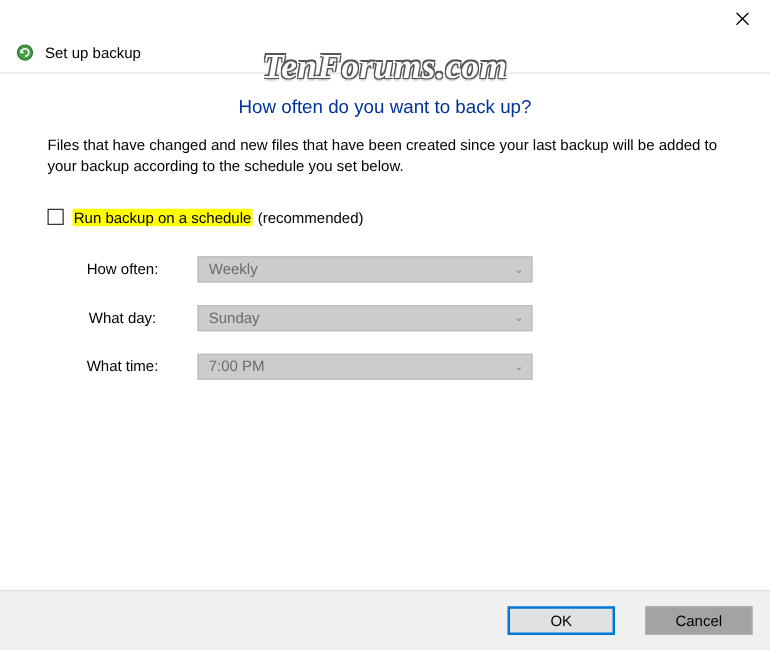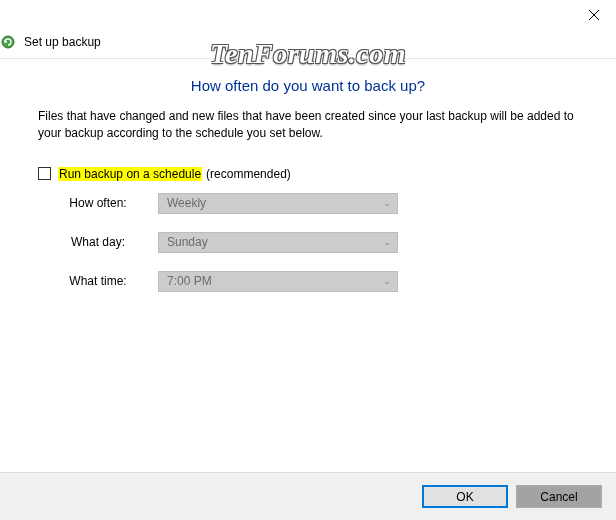--- a/index.html
+++ b/index.html
@@ -33,21 +33,21 @@
       color: #000;
       font-size: 13px;
     }
     .titlebar .close-btn svg {
       width: 10px;
       height: 10px;
     }
     .header-row {
       display: flex;
       align-items: center;
-      padding: 4px 12px 8px 0;
+      padding: 4px 12px 8px 12px;
       gap: 8px;
     }
     .header-row .icon-slot {
       width: 16px;
       height: 16px;
       position: relative;
     }
     .header-row .title-text {
       font-size: 12px;
       color: #000;
@@ -69,21 +69,21 @@
     }
     .description {
       color: #000;
       font-size: 12px;
       line-height: 1.45;
       margin-bottom: 24px;
     }
     .checkbox-row {
       display: flex;
       align-items: center;
-      margin-bottom: 12px;
+      margin-bottom: 24px;
     }
     .checkbox-box {
       width: 13px;
       height: 13px;
       border: 1px solid #333;
       background: #fff;
       margin-right: 7px;
       flex-shrink: 0;
     }
     .checkbox-label-hl {
@@ -99,21 +99,21 @@
       align-items: center;
       margin-bottom: 18px;
       text-align: center;
     }
     .form-label {
       width: 120px;
       color: #000;
       font-size: 12px;
     }
     .dropdown {
-      width: 240px;
+      width: 268px;
       height: 21px;
       background: #cccccc;
       border: 1px solid #bcbcbc;
       display: flex;
       align-items: center;
       justify-content: space-between;
       padding: 0 6px 0 8px;
       color: #6b6b6b;
       font-size: 12px;
     }
@@ -147,21 +147,21 @@
       bottom: 0;
       left: 0;
       right: 0;
       height: 48px;
       background: #f0f0f0;
       border-top: 1px solid #dcdcdc;
       display: flex;
       align-items: center;
       justify-content: flex-end;
       padding-right: 14px;
-      gap: 8px;
+      gap: 24px;
     }
     .btn {
       min-width: 86px;
       height: 23px;
       background: #a3a3a3;
       border: 1px solid #adadad;
       font-size: 12px;
       font-family: inherit;
       display: flex;
       align-items: center;

